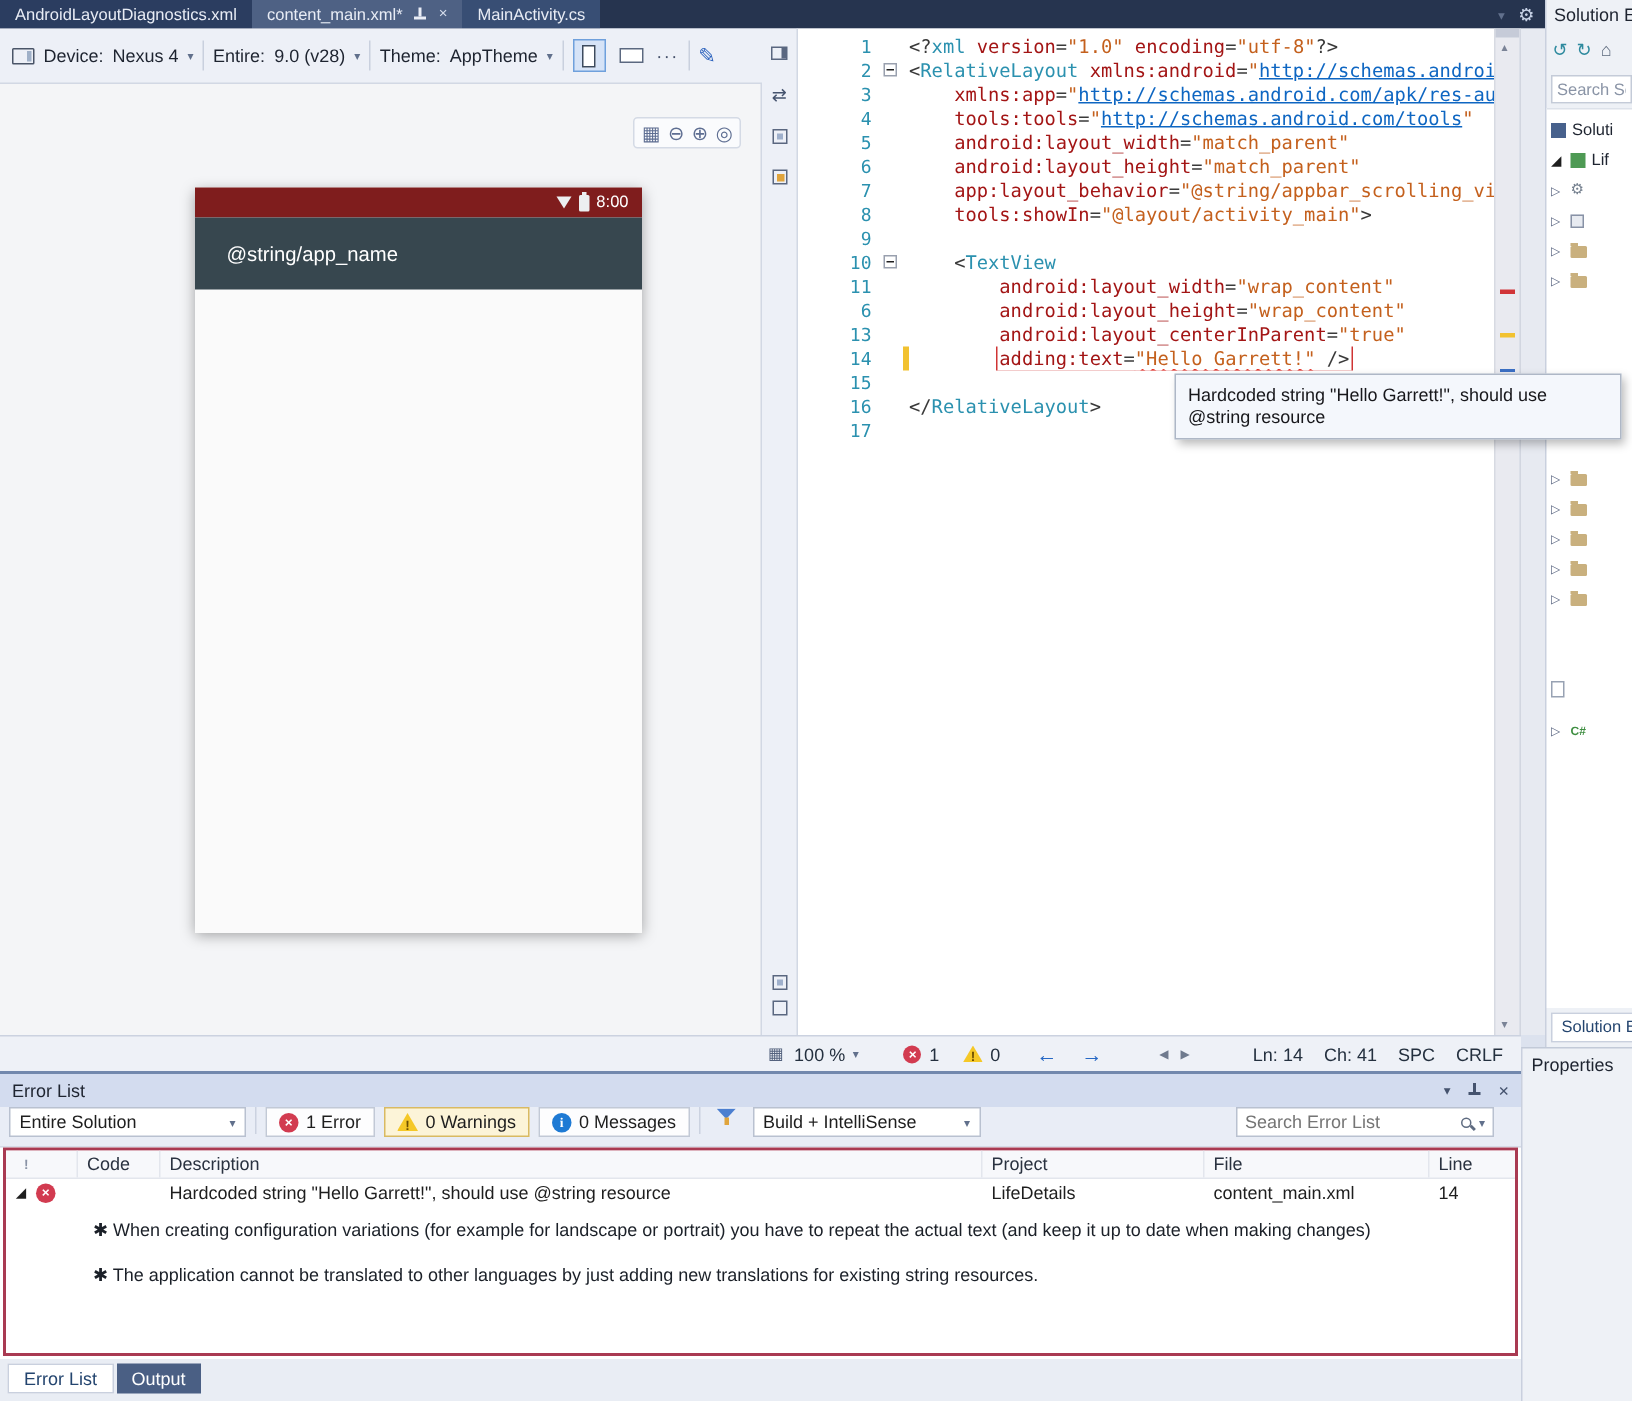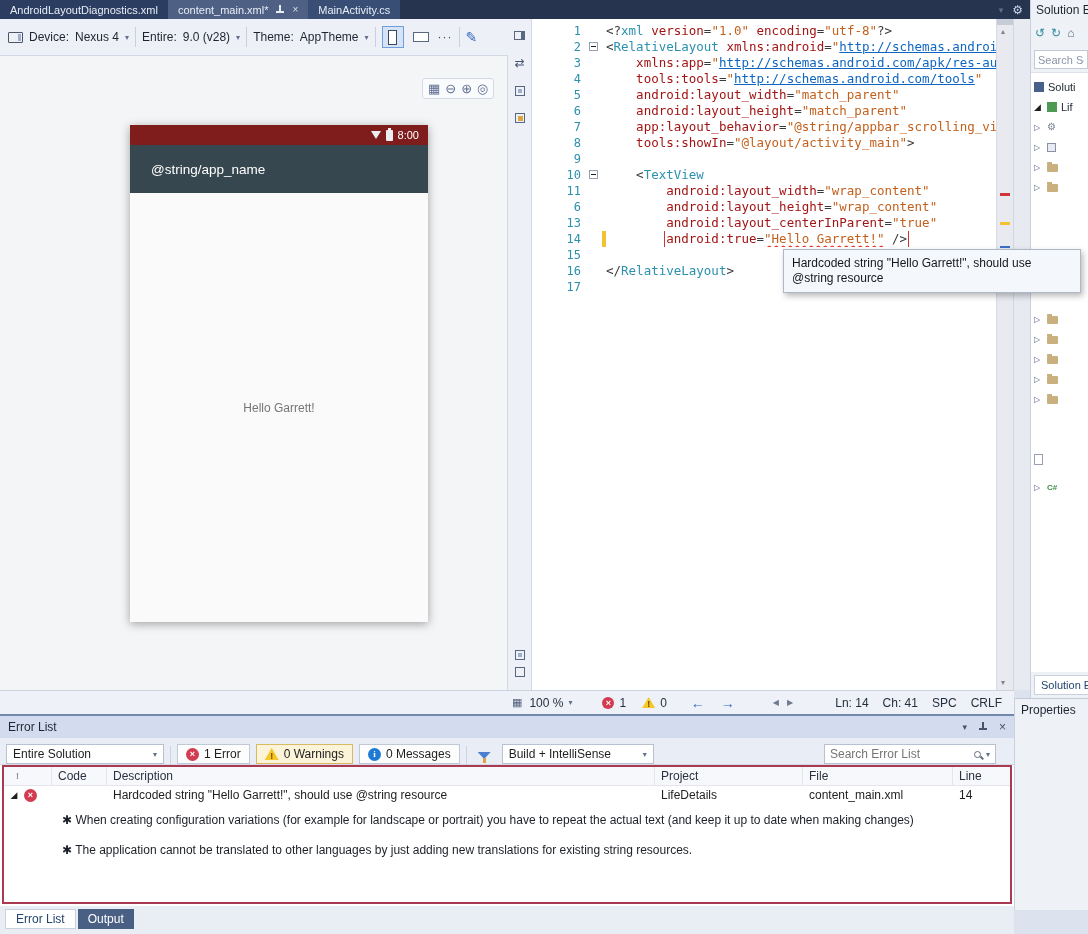--- a/index.html
+++ b/index.html
@@ -110,21 +110,21 @@
 .nav-fwd{margin-left:16px;color:#2668C5;font-size:14px;font-weight:bold}
 .pg-prev{margin-left:38px;font-size:8px;color:#6F7A8E}
 .pg-next{margin-left:8px;font-size:8px;color:#6F7A8E}
 .sb-right{margin-left:auto;display:flex;gap:14px;margin-right:12px;white-space:nowrap}
 
 
 .elist{position:absolute;left:0;top:714px;width:1014px;height:192px;background:#FFF;border-top:2px solid #7288AD}
 .el-title{height:22px;background:#D3DCEF;display:flex;align-items:center;padding:0 8px;font-size:12px;color:#1E2430}
 .el-title-icons{margin-left:auto;display:flex;align-items:center;gap:11px;color:#45536E}
 .el-title-icons .car{font-size:9px;color:#45536E}
-.el-toolbar{height:27px;background:#E9EDF6;display:flex;align-items:flex-end;gap:6px;padding:0 6px;border-bottom:1px solid #D5DAE6}
+.el-toolbar{height:27px;background:#E9EDF6;display:flex;align-items:flex-start;gap:6px;padding:0 6px;border-bottom:1px solid #D5DAE6}
 .combo{height:20px;background:#FFF;border:1px solid #B9C1D0;display:flex;align-items:center;padding:0 6px;font-size:12px;gap:8px;white-space:nowrap}
 .combo.w1{width:158px}
 .combo.w2{width:152px}
 .combo .car{margin-left:auto}
 .tbtn{height:20px;display:flex;align-items:center;gap:5px;padding:0 8px;font-size:12px;background:#FDFDFE;border:1px solid #C2C9D6;white-space:nowrap}
 .tbtn.warn{background:#FCF4D8;border-color:#D9BA62}
 .vsep2{width:1px;height:18px;background:#CBD2E0}
 .funnel{width:13px;height:13px;position:relative;margin:0 5px}
 .funnel::before{content:"";position:absolute;top:1px;left:0;width:13px;height:7px;background:#4C7FD0;clip-path:polygon(0 0,100% 0,50% 100%)}
 .funnel::after{content:"";position:absolute;top:7px;left:5px;width:3px;height:5px;background:#E0A43C}
@@ -173,21 +173,21 @@
 .i-wrench{font-size:10px;color:#75808F;line-height:1}
 .i-ref{width:9px;height:9px;border:1px solid #8892A6;background:#E8EBF1;flex:none}
 .i-folder{width:11px;height:8px;background:#C9B07E;position:relative;border-radius:1px;flex:none;margin-top:2px}
 .i-folder::before{content:"";position:absolute;top:-2px;left:0;width:5px;height:2px;background:#C9B07E}
 .i-file{width:9px;height:11px;background:#FFF;border:1px solid #98A2B3;flex:none}
 .i-cs{font-size:8px;font-weight:bold;color:#3E8E41}
 .i-cs::after{content:"C#"}
 .se-btab{position:absolute;left:3px;bottom:3px;height:20px;background:#FFF;border:1px solid #C9D0DE;display:flex;align-items:center;padding:0 6px;font-size:11px;color:#24456F;white-space:nowrap}
 
 
-.props{position:absolute;left:1014px;top:698px;width:74px;height:212px;background:#EEF1F6;border-top:1px solid #C2CAD8;border-left:1px solid #C9D0DE}
+.props{position:absolute;left:1014px;top:698px;width:74px;height:236px;background:#EEF1F6;border-top:1px solid #C2CAD8;border-left:1px solid #C9D0DE}
 .props-title{height:22px;display:flex;align-items:center;padding-left:6px;font-size:12px;color:#1E2430;white-space:nowrap}
 .props-body{position:absolute;left:0;top:22px;right:0;bottom:0;background:#FFF;border-top:1px solid #D5DAE4;padding:9px 0 0 6px;font-size:12px}
 .props-type{margin-bottom:40px;white-space:nowrap}
 .props-arrange{white-space:nowrap}
 </style>
 </head>
 <body>
 
 <div id="app">
 
@@ -247,23 +247,20 @@
     </div>
     <div class="phone">
       <div class="ph-status">
         <span class="wifi"></span>
         <span class="battery"></span>
         <span>8:00</span>
       </div>
       <div class="ph-appbar">
         <span>@string/app_name</span>
       </div>
-      <div class="ph-body">
-        <span>Hello Garrett!</span>
-      </div>
     </div>
   </div>
 
   <div class="midstrip">
     <span class="ms-dock"></span>
     <span class="ms-swap">⇄</span>
     <span class="ms-box ms-single"></span>
     <span class="ms-box ms-pencilbox"></span>
     <span class="ms-box ms-single ms-bottom1"></span>
     <span class="ms-box ms-bottom2"></span>
@@ -277,21 +274,21 @@
         <div class="cl"><span class="ln">4</span><span class="fold"></span><span class="chg"></span><span class="ct"><span class="tk-pl">    </span><span class="tk-at">tools:tools</span><span class="tk-d">=</span><span class="tk-v">"</span><span class="tk-u">http://schemas.android.com/tools</span><span class="tk-v">"</span></span></div>
         <div class="cl"><span class="ln">5</span><span class="fold"></span><span class="chg"></span><span class="ct"><span class="tk-pl">    </span><span class="tk-at">android:layout_width</span><span class="tk-d">=</span><span class="tk-v">"match_parent"</span></span></div>
         <div class="cl"><span class="ln">6</span><span class="fold"></span><span class="chg"></span><span class="ct"><span class="tk-pl">    </span><span class="tk-at">android:layout_height</span><span class="tk-d">=</span><span class="tk-v">"match_parent"</span></span></div>
         <div class="cl"><span class="ln">7</span><span class="fold"></span><span class="chg"></span><span class="ct"><span class="tk-pl">    </span><span class="tk-at">app:layout_behavior</span><span class="tk-d">=</span><span class="tk-v">"@string/appbar_scrolling_view_behavior"</span></span></div>
         <div class="cl"><span class="ln">8</span><span class="fold"></span><span class="chg"></span><span class="ct"><span class="tk-pl">    </span><span class="tk-at">tools:showIn</span><span class="tk-d">=</span><span class="tk-v">"@layout/activity_main"</span><span class="tk-d">&gt;</span></span></div>
         <div class="cl"><span class="ln">9</span><span class="fold"></span><span class="chg"></span><span class="ct"></span></div>
         <div class="cl"><span class="ln">10</span><span class="fold"><span class="fold-box"></span></span><span class="chg"></span><span class="ct"><span class="tk-pl">    </span><span class="tk-d">&lt;</span><span class="tk-el">TextView</span></span></div>
         <div class="cl"><span class="ln">11</span><span class="fold"></span><span class="chg"></span><span class="ct"><span class="tk-pl">        </span><span class="tk-at">android:layout_width</span><span class="tk-d">=</span><span class="tk-v">"wrap_content"</span></span></div>
         <div class="cl"><span class="ln">6</span><span class="fold"></span><span class="chg"></span><span class="ct"><span class="tk-pl">        </span><span class="tk-at">android:layout_height</span><span class="tk-d">=</span><span class="tk-v">"wrap_content"</span></span></div>
         <div class="cl"><span class="ln">13</span><span class="fold"></span><span class="chg"></span><span class="ct"><span class="tk-pl">        </span><span class="tk-at">android:layout_centerInParent</span><span class="tk-d">=</span><span class="tk-v">"true"</span></span></div>
-        <div class="cl"><span class="ln">14</span><span class="fold"></span><span class="chg changed"></span><span class="ct"><span class="tk-pl">        </span><span class="diag-box"><span class="tk-at">android:true</span><span class="tk-d">=</span><span class="tk-sq">"Hello Garrett!"</span><span class="tk-d"> /&gt;</span></span></span></div>
+        <div class="cl"><span class="ln">14</span><span class="fold"></span><span class="chg changed"></span><span class="ct"><span class="tk-pl">        </span><span class="diag-box"><span class="tk-at">adding:text</span><span class="tk-d">=</span><span class="tk-sq">"Hello Garrett!"</span><span class="tk-d"> /&gt;</span></span></span></div>
         <div class="cl"><span class="ln">15</span><span class="fold"></span><span class="chg"></span><span class="ct"></span></div>
         <div class="cl"><span class="ln">16</span><span class="fold"></span><span class="chg"></span><span class="ct"><span class="tk-d">&lt;/</span><span class="tk-el">RelativeLayout</span><span class="tk-d">&gt;</span></span></div>
         <div class="cl"><span class="ln">17</span><span class="fold"></span><span class="chg"></span><span class="ct"></span></div>
       </div>
   </div>
 
   <div class="vscroll">
     <div class="vs-grip"></div>
     <span class="vs-up">▴</span>
     <div class="vs-mark err"></div>

